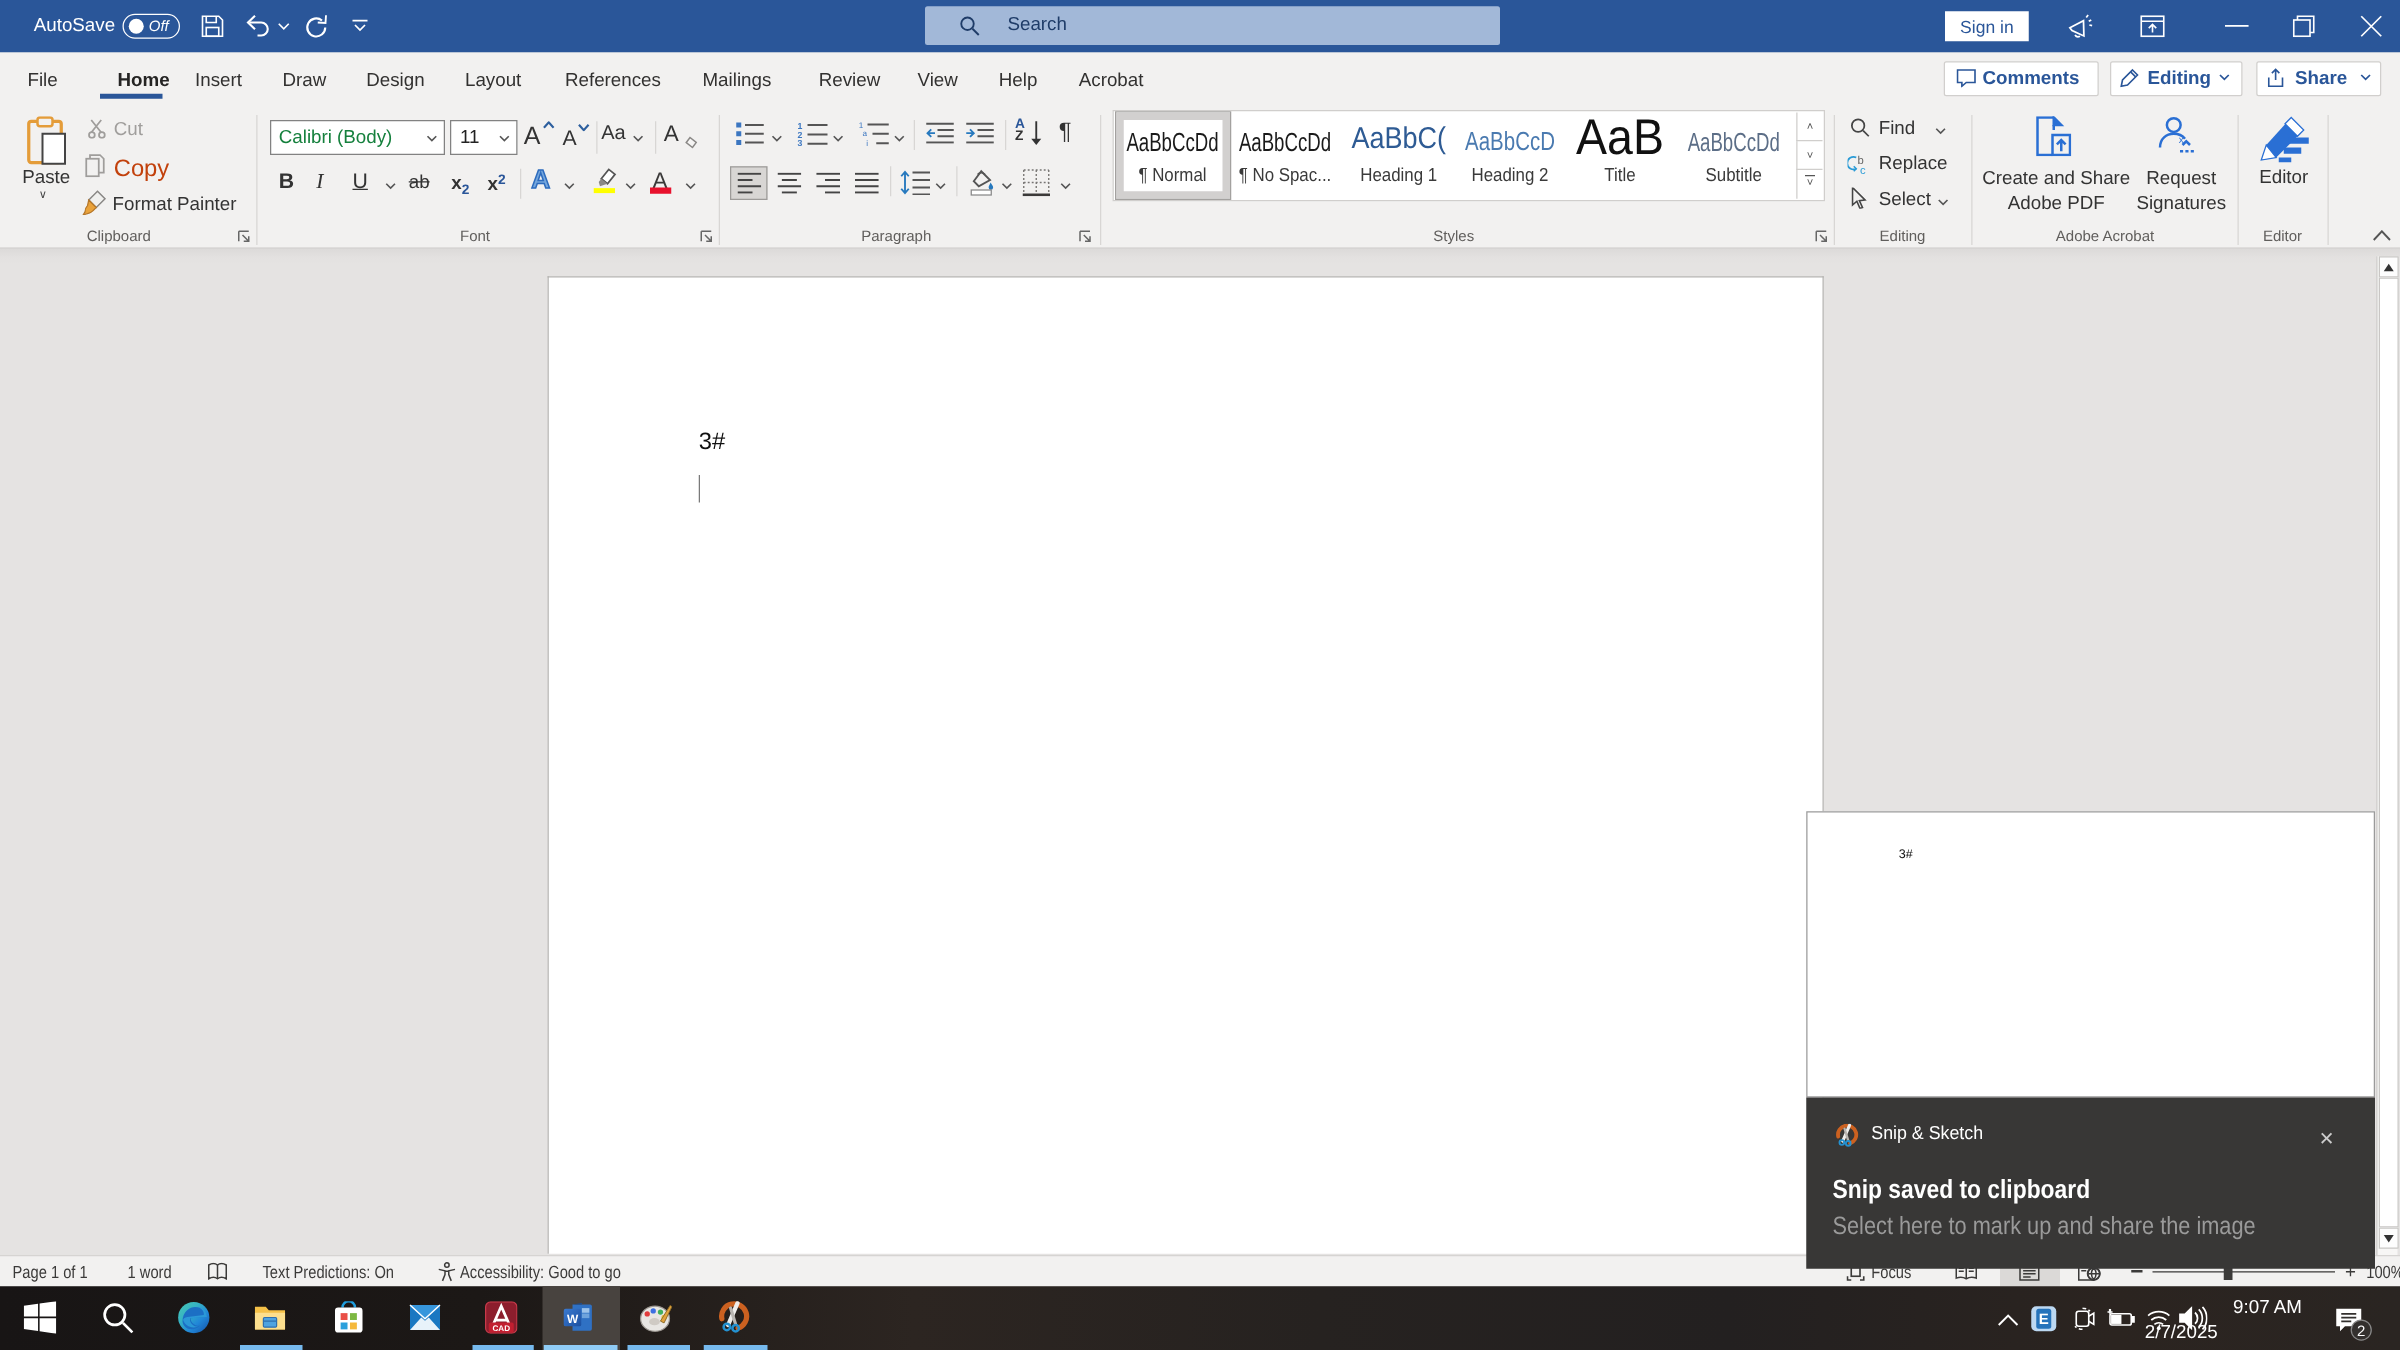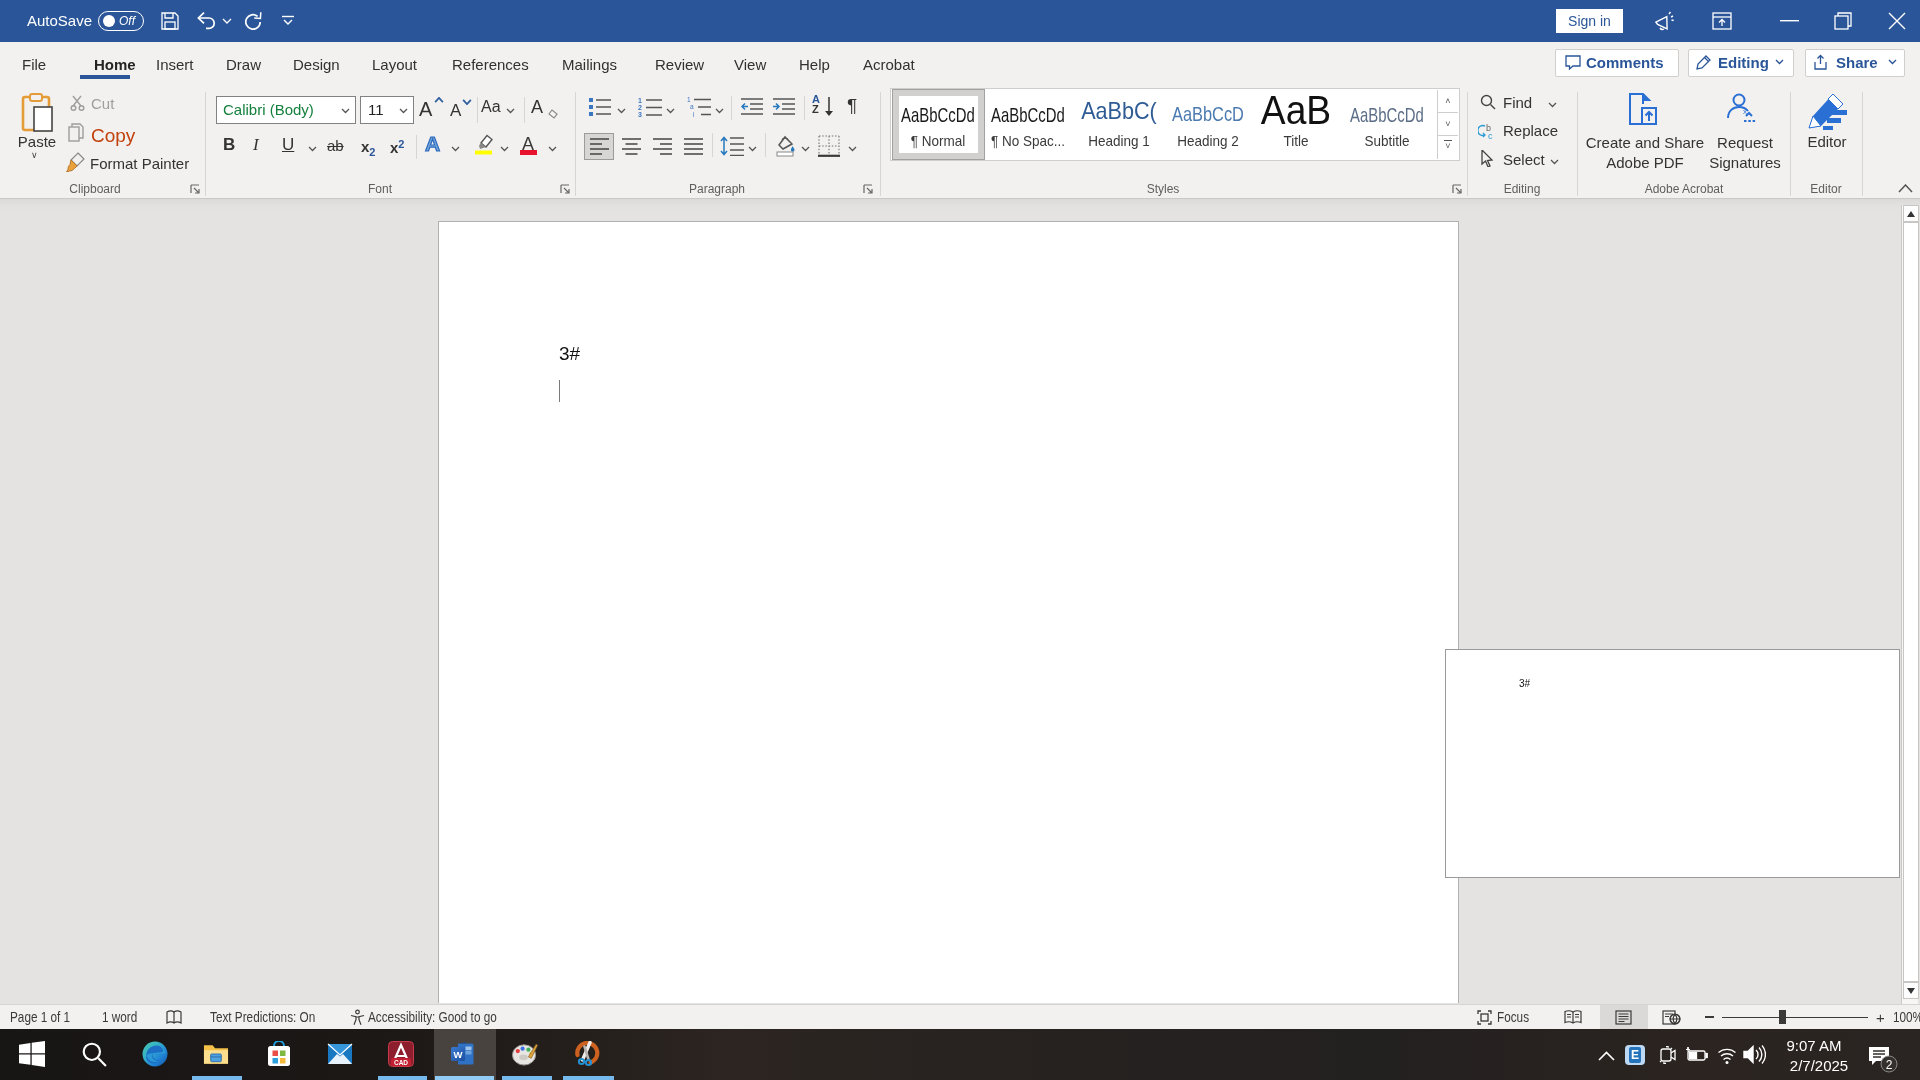--- a/index.html
+++ b/index.html
@@ -79,20 +79,27 @@
 
   <svg class="abs" style="left:242px;top:10px" width="22" height="22" viewBox="0 0 22 22" fill="none" stroke="#fff" stroke-width="1.7">
     <path d="M18.2 12 a7.2 7.2 0 1 1 -2.6 -5.6"></path>
       <path d="M18.8 2.2 L18.4 8.4 L12.2 8" stroke-width="1.5"></path>
   </svg>
 
   <svg class="abs" style="left:280px;top:15px" width="16" height="12" viewBox="0 0 16 12" stroke="#fff" stroke-width="1.4" fill="none">
     <path d="M2 1.5 h12"></path>
       <path d="M4 5 l4 4 l4 -4"></path>
   </svg>
+  <div id="searchBox">
+    <svg class="abs" style="left:27px;top:7px" width="17" height="17" viewBox="0 0 17 17" fill="none" stroke="#1f3c68" stroke-width="1.5">
+      <circle cx="7" cy="7" r="5"></circle>
+        <path d="M11 11 L16 16"></path>
+    </svg>
+    <div class="stext">Search</div>
+  </div>
   <div id="signin">Sign in</div>
 
   <svg class="abs" style="left:1652px;top:10px" width="24" height="24" viewBox="0 0 24 24" fill="none" stroke="#fff" stroke-width="1.4">
     <path d="M4 13 l10 -7 l2 12 l-10 -3 z" transform="rotate(8 10 12)"></path>
       <path d="M8 18 a3 3 0 0 0 4 1"></path>
     <path d="M17 4 l1.5 -2 M19 7 l2 -1 M19.5 10 l2.2 0.5"></path>
   </svg>
 
   <svg class="abs" style="left:1712px;top:11px" width="20" height="20" viewBox="0 0 20 20" fill="none" stroke="#fff" stroke-width="1.3">
     <rect x="1" y="2" width="18" height="16"></rect>
@@ -660,26 +667,39 @@
   </svg>
   <svg class="abs" style="left:1717px;top:17px" width="20" height="18" viewBox="0 0 20 18" fill="none" stroke="#fff" stroke-width="1.4">
     <path d="M4 10 a9 9 0 0 1 12 0 M1.5 6.5 a13 13 0 0 1 17 0 M6.5 13.5 a5.5 5.5 0 0 1 7 0"></path>
     <circle cx="10" cy="16.5" r="1.5" fill="#fff" stroke="none"></circle>
   </svg>
   <svg class="abs" style="left:1743px;top:16px" width="23" height="19" viewBox="0 0 23 19" fill="none" stroke="#fff" stroke-width="1.4">
     <path d="M1 6.5 h4 l5 -5 v16 l-5 -5 h-4 z" fill="#fff"></path>
     <path d="M13 5 a6 6 0 0 1 0 9 M16 2.5 a10 10 0 0 1 0 14 M19 0.5 a13.5 13.5 0 0 1 0 18"></path>
   </svg>
   <div class="abs" style="left:1786px;top:8px;width:56px;text-align:center;font-size:15px;color:#fff">9:07 AM</div>
-  <div class="abs" style="left:1788px;top:28px;width:62px;text-align:center;font-size:15px;color:#fff">2/7/2025</div>
+  <div class="abs" style="left:1714px;top:28px;width:62px;text-align:center;font-size:15px;color:#fff">2/7/2025</div>
   <svg class="abs" style="left:1868px;top:17px" width="30" height="28" viewBox="0 0 30 28">
     <path d="M1 1 h20 v14 h-13 l-4 4 v-4 h-3 z" fill="#fff"></path>
     <path d="M5 5 h12 M5 8 h12 M5 11 h8" stroke="#33302e" stroke-width="1.4"></path>
     <circle cx="21" cy="18" r="8" fill="#33302e" stroke="#888" stroke-width="1"></circle>
     <text x="21" y="22.5" font-size="12" fill="#fff" text-anchor="middle" font-family="Liberation Sans">2</text>
   </svg>
 </div>
 
 <div id="notif">
   <div id="notifPreview">
     <div class="abs" style="left:73px;top:28px;font-size:10px;color:#111">3#</div>
   </div>
+  <div id="notifPanel">
+    <svg class="abs" style="left:23px;top:21px" width="19" height="19" viewBox="0 0 26 26">
+      <path d="M3.5 14 A 10 10 0 1 1 16.5 21.5" fill="none" stroke="#cc6120" stroke-width="4.2" stroke-linecap="round"></path>
+      <path d="M16 1.5 L8.5 19" stroke="#efedeb" stroke-width="3.4" stroke-linecap="round"></path>
+      <path d="M10.5 5.5 L14.5 18.5" stroke="#b9b5b1" stroke-width="2.6" stroke-linecap="round"></path>
+      <circle cx="7.5" cy="20.5" r="2.6" fill="none" stroke="#2491d0" stroke-width="2"></circle>
+      <circle cx="14.5" cy="21.5" r="2.6" fill="none" stroke="#2491d0" stroke-width="2"></circle>
+    </svg>
+    <div class="abs" style="left:52px;top:20px;font-size:15px;color:#fff;transform:scaleX(0.95);transform-origin:left">Snip &amp; Sketch</div>
+    <div class="abs" style="left:410px;top:24px;font-size:15px;color:#ccc">✕</div>
+    <div class="abs" style="left:21px;top:62px;font-size:21px;font-weight:bold;color:#fff;transform:scaleX(0.87);transform-origin:left;white-space:nowrap">Snip saved to clipboard</div>
+    <div class="abs" style="left:21px;top:92px;font-size:20px;color:#9a9a9a;transform:scaleX(0.87);transform-origin:left;white-space:nowrap">Select here to mark up and share the image</div>
+  </div>
 </div>
 
 </body></html>

